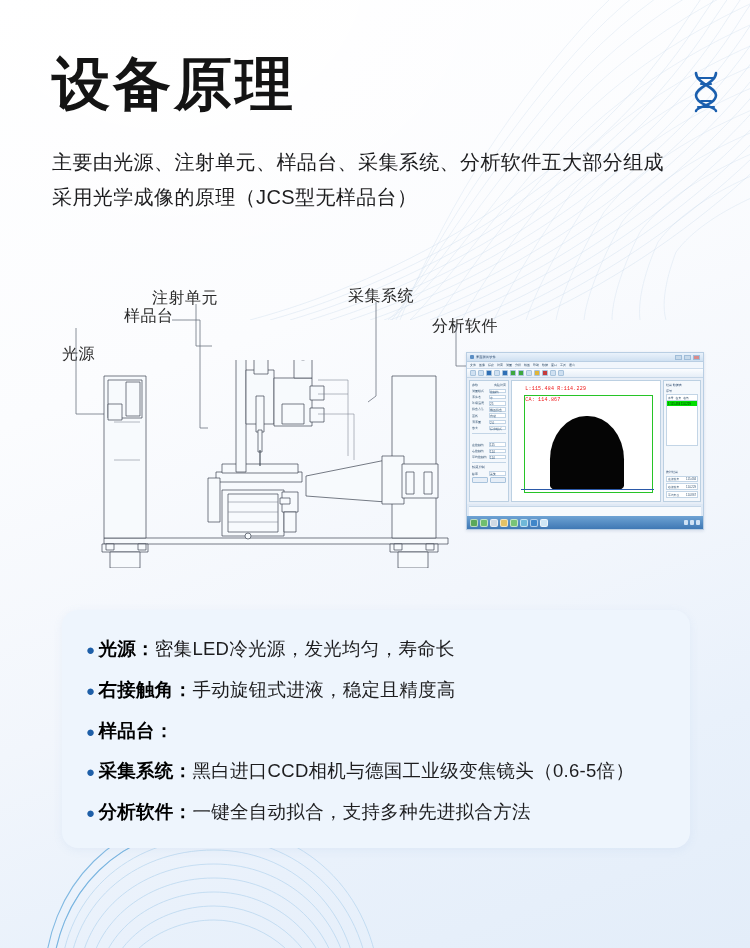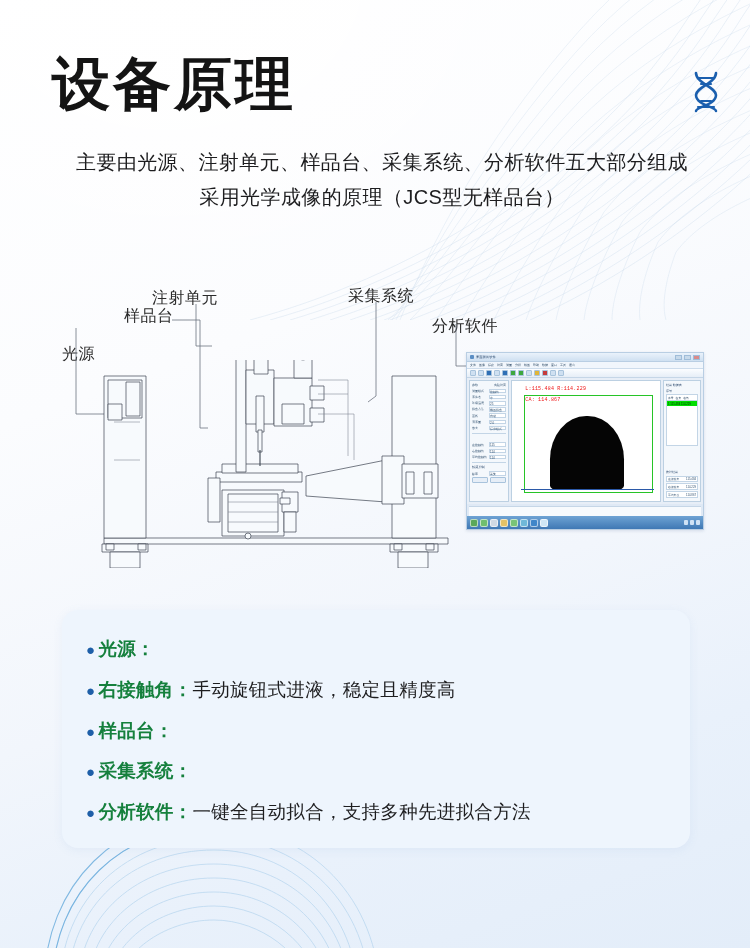--- a/index.html
+++ b/index.html
@@ -34,21 +34,20 @@
   #header{ position:absolute; left:52px; top:58px; width:660px; }
   #page-title{
     font-size:58px; line-height:1.06; font-weight:700; color:#141414;
     letter-spacing:3px;
     font-family:Liberation Mono, monospace;
   }
   #subtitle{
     margin-top:26px; font-size:20px; line-height:1.72; color:#1d1d1f;
     letter-spacing:.4px; white-space:pre-line;
     font-family:"Liberation Sans","DejaVu Sans",sans-serif;
-    text-align:center;
   }
 
   #dna-icon{ position:absolute; right:24px; top:70px; width:40px; height:44px; }
 
   
   #diagram{ position:absolute; left:0; top:268px; width:750px; height:300px; }
   .cal-label{
     position:absolute; font-size:16px; color:#2b2b2b; white-space:nowrap;
     letter-spacing:.5px;
     font-family:"Liberation Sans","DejaVu Sans",sans-serif;
@@ -127,21 +126,21 @@
     position:absolute; left:62px; top:610px; width:628px; height:238px;
     background:#eef5fd; border-radius:16px;
     box-shadow:0 2px 10px rgba(120,160,205,.10);
   }
   #feature-list{ padding:26px 0 0 24px; }
   .feature-item{
     display:flex; align-items:baseline; font-size:18.5px; line-height:1.45;
     margin-bottom:14px; letter-spacing:.3px; color:#1d1d1f;
   }
   .bullet{ color:#1e5fa8; font-size:15px; margin-right:3px; line-height:1; }
-  .f-label{ color:#15803d; font-weight:700; white-space:nowrap; }
+  .f-label{ color:#000000; font-weight:700; white-space:nowrap; }
   .f-text{ color:#1d1d1f; }
 </style>
 </head>
 <body>
 
 <div id="page">
 
   <svg class="deco" id="mesh-top" viewBox="0 0 620 470" preserveAspectRatio="none">
     <g fill="none" stroke="#b9cfe6" stroke-width="0.55" opacity="0.62">
       <path d="M0,470 C150,430 330,330 430,180 C490,90 540,20 620,-30"></path>
@@ -464,36 +463,38 @@
       </span>
     </div>
   </div>
 
   <div id="feature-box">
     <div id="feature-list">
 
       <div class="feature-item">
         <span class="bullet">●</span>
         <span class="f-label">光源：</span>
+        <span class="f-text">密集LED冷光源，发光均匀，寿命长</span>
       </div>
 
       <div class="feature-item">
         <span class="bullet">●</span>
         <span class="f-label">右接触角：</span>
         <span class="f-text">手动旋钮式进液，稳定且精度高</span>
       </div>
 
       <div class="feature-item">
         <span class="bullet">●</span>
         <span class="f-label">样品台：</span>
       </div>
 
       <div class="feature-item">
         <span class="bullet">●</span>
         <span class="f-label">采集系统：</span>
+        <span class="f-text">黑白进口CCD相机与德国工业级变焦镜头（0.6-5倍）</span>
       </div>
 
       <div class="feature-item">
         <span class="bullet">●</span>
         <span class="f-label">分析软件：</span>
         <span class="f-text">一键全自动拟合，支持多种先进拟合方法</span>
       </div>
 
     </div>
   </div>

